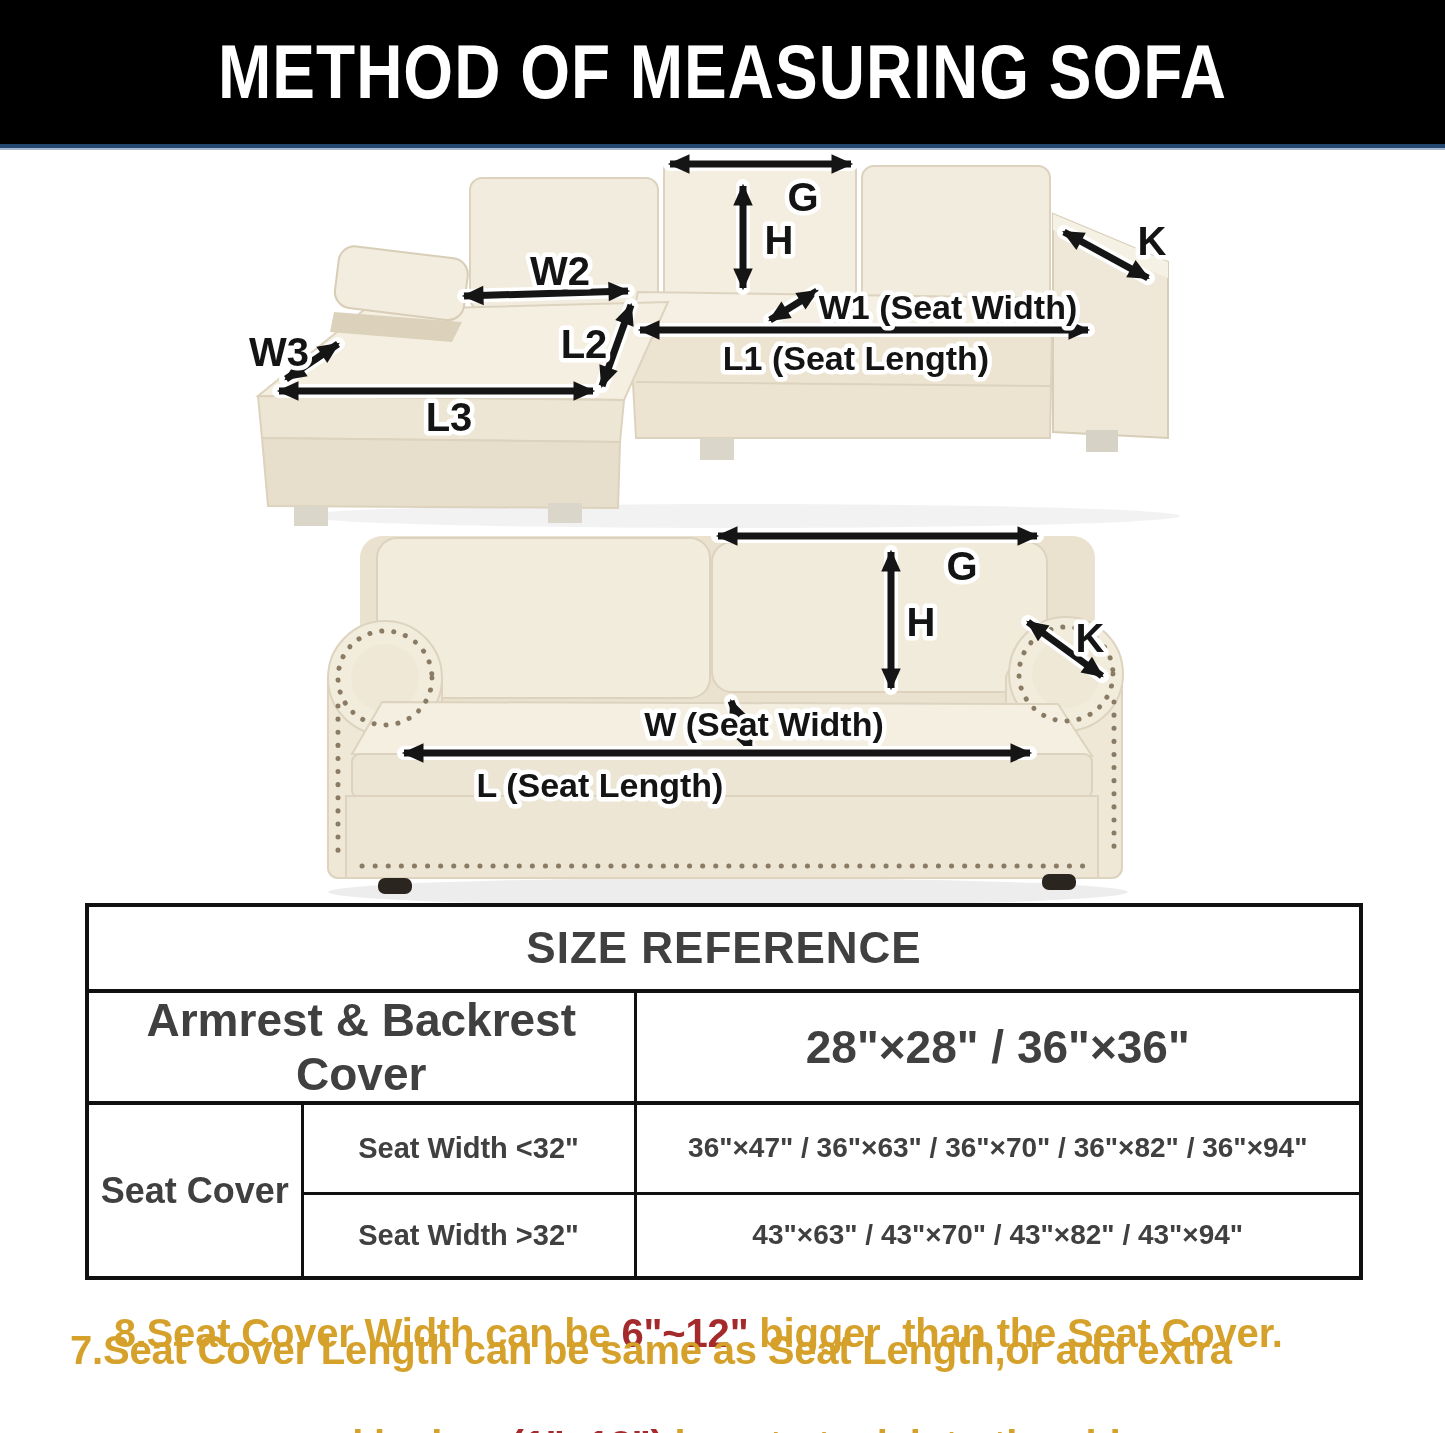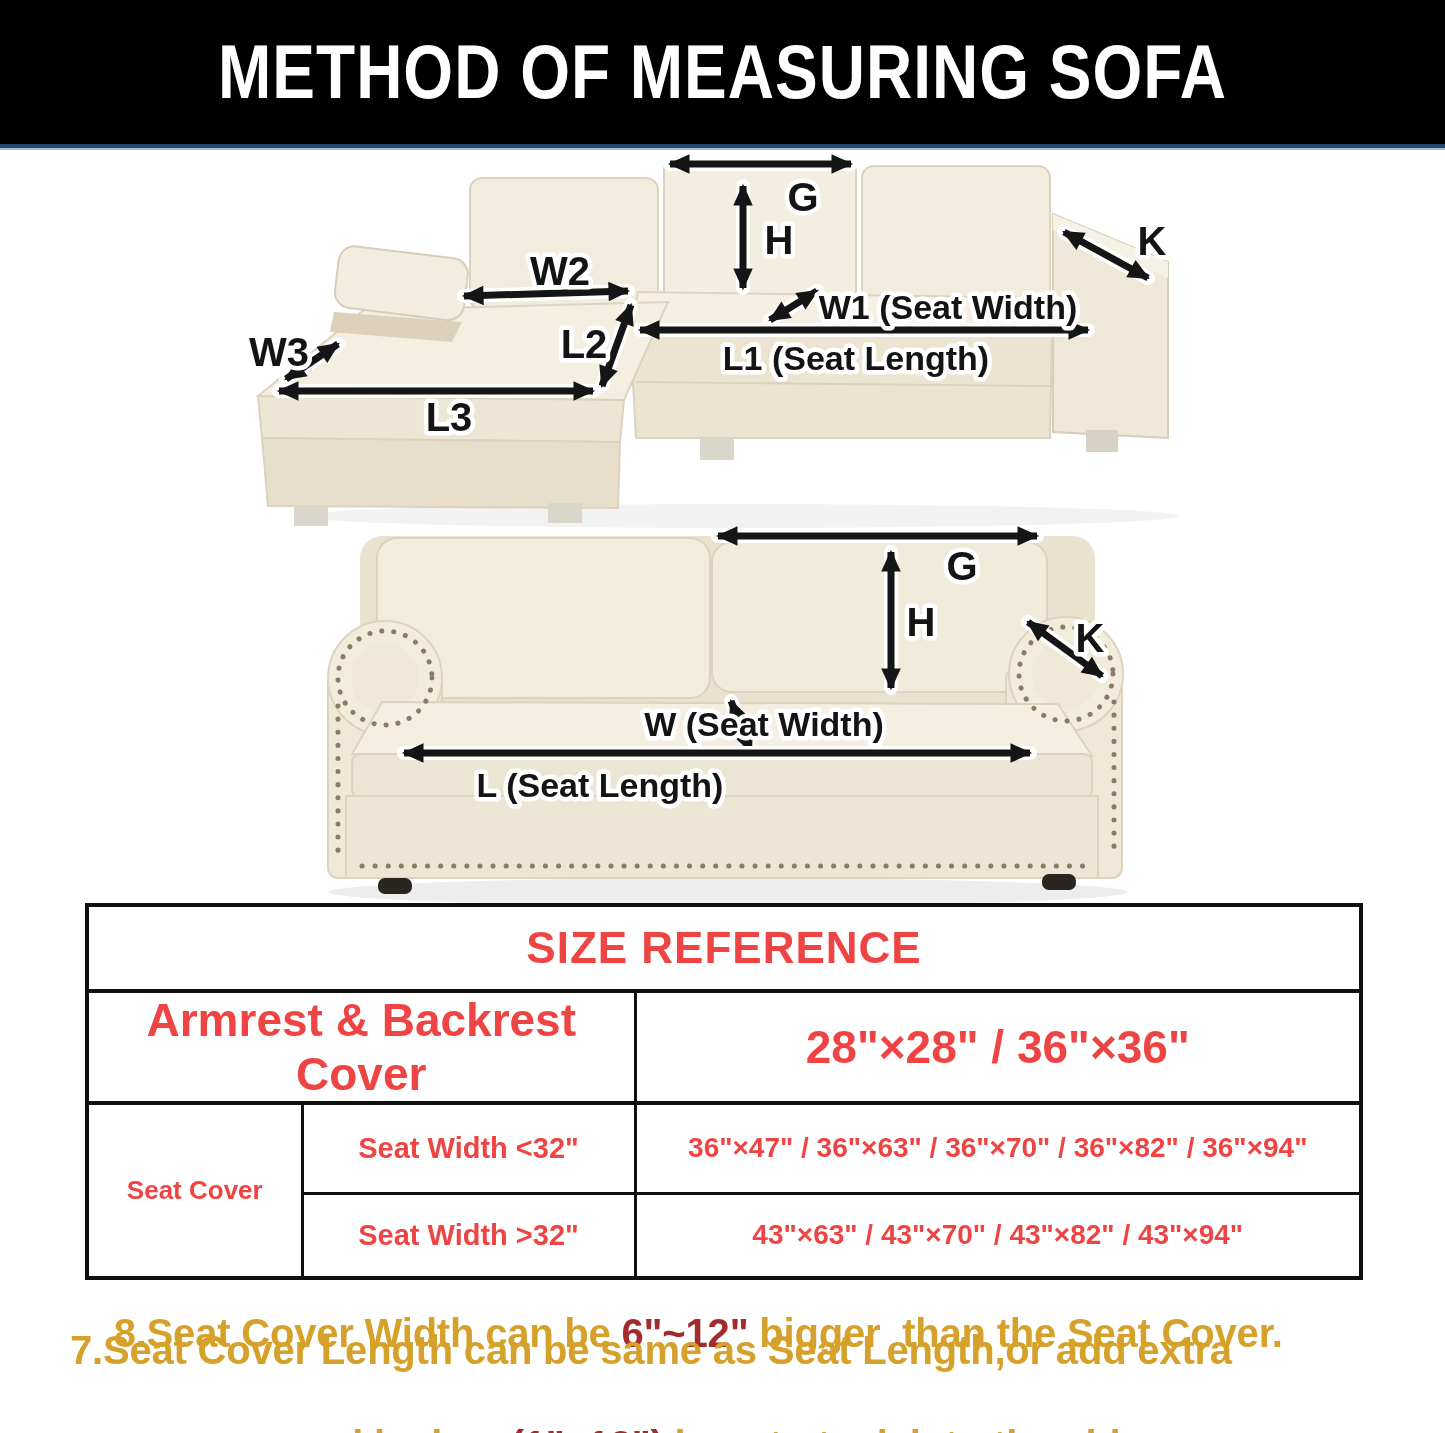--- a/index.html
+++ b/index.html
@@ -29,26 +29,26 @@
   }
   text.lbl2 { font-size:34px; }
   .anchor-start { text-anchor:start; }
   
   table.size-table {
     position:absolute; left:85px; top:903px; width:1274px; height:349px;
     border-collapse:collapse; table-layout:fixed; background:#ffffff;
   }
   table.size-table td {
     border:3px solid #101010; text-align:center; vertical-align:middle;
-    color:#ef4444; padding:0;
+    color:#404040; padding:0;
   }
   table.size-table { border:4px solid #101010; }
   tr.t-header td { font-size:44px; font-weight:bold; letter-spacing:1px; border-bottom-width:4px; }
   tr.t-row1  td { font-size:46px; font-weight:bold; border-bottom-width:4px; }
-  td.t-group    { font-size:26px; font-weight:bold; }
+  td.t-group    { font-size:36px; font-weight:bold; }
   td.t-sub      { font-size:29px; font-weight:bold; }
   td.t-val      { font-size:28px; font-weight:bold; }
   
   .note {
     position:absolute; color:#D5A12B; font-weight:bold; font-size:40px;
     white-space:pre-wrap; letter-spacing:-0.2px;
   }
   .note .hl { color:#A42A2C; }
 </style>
 </head>

